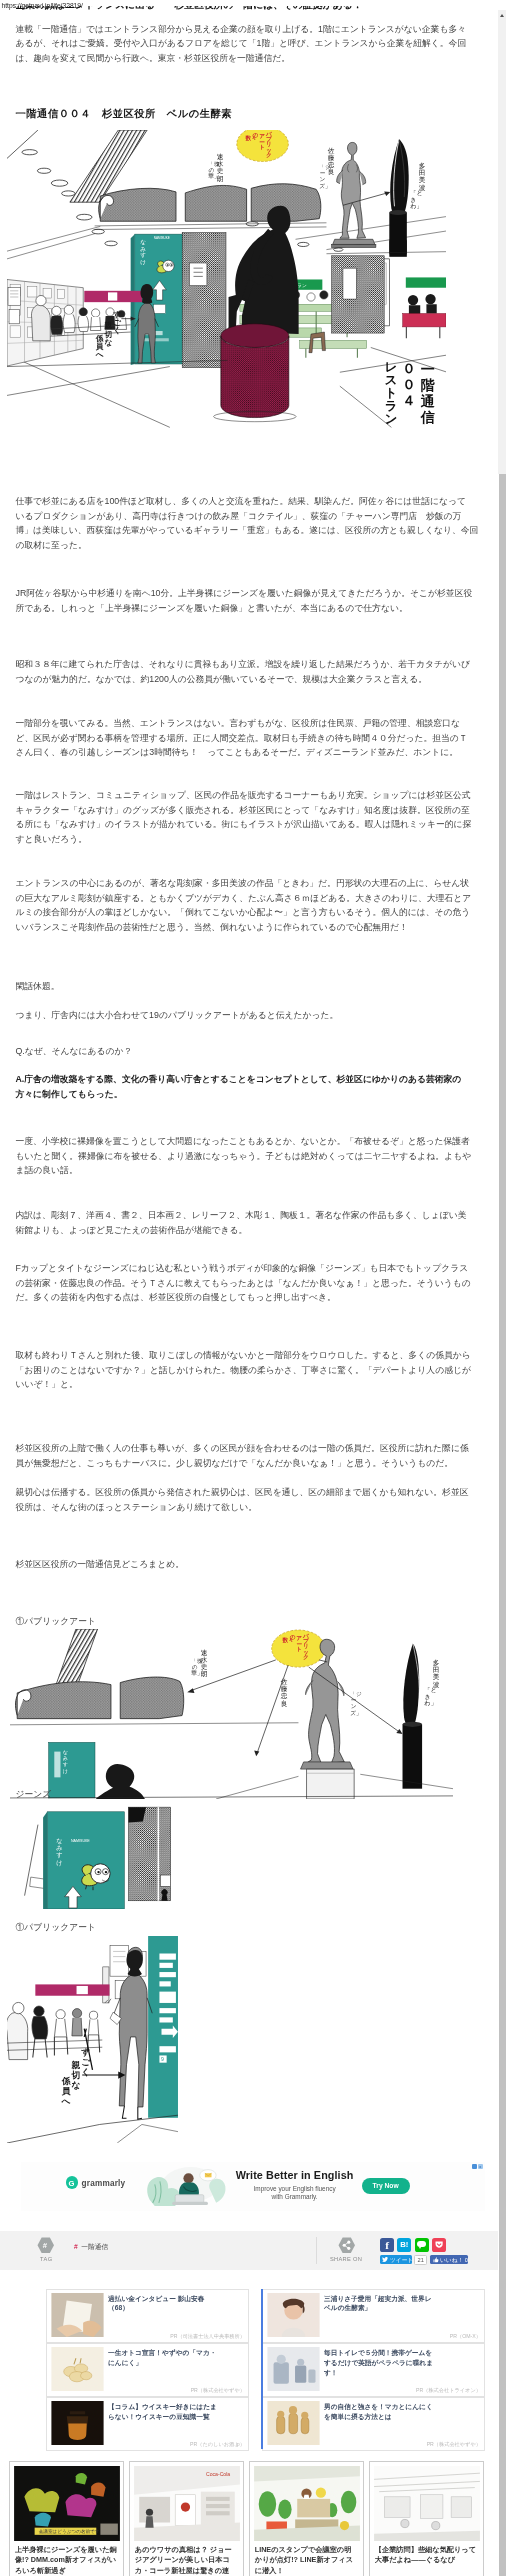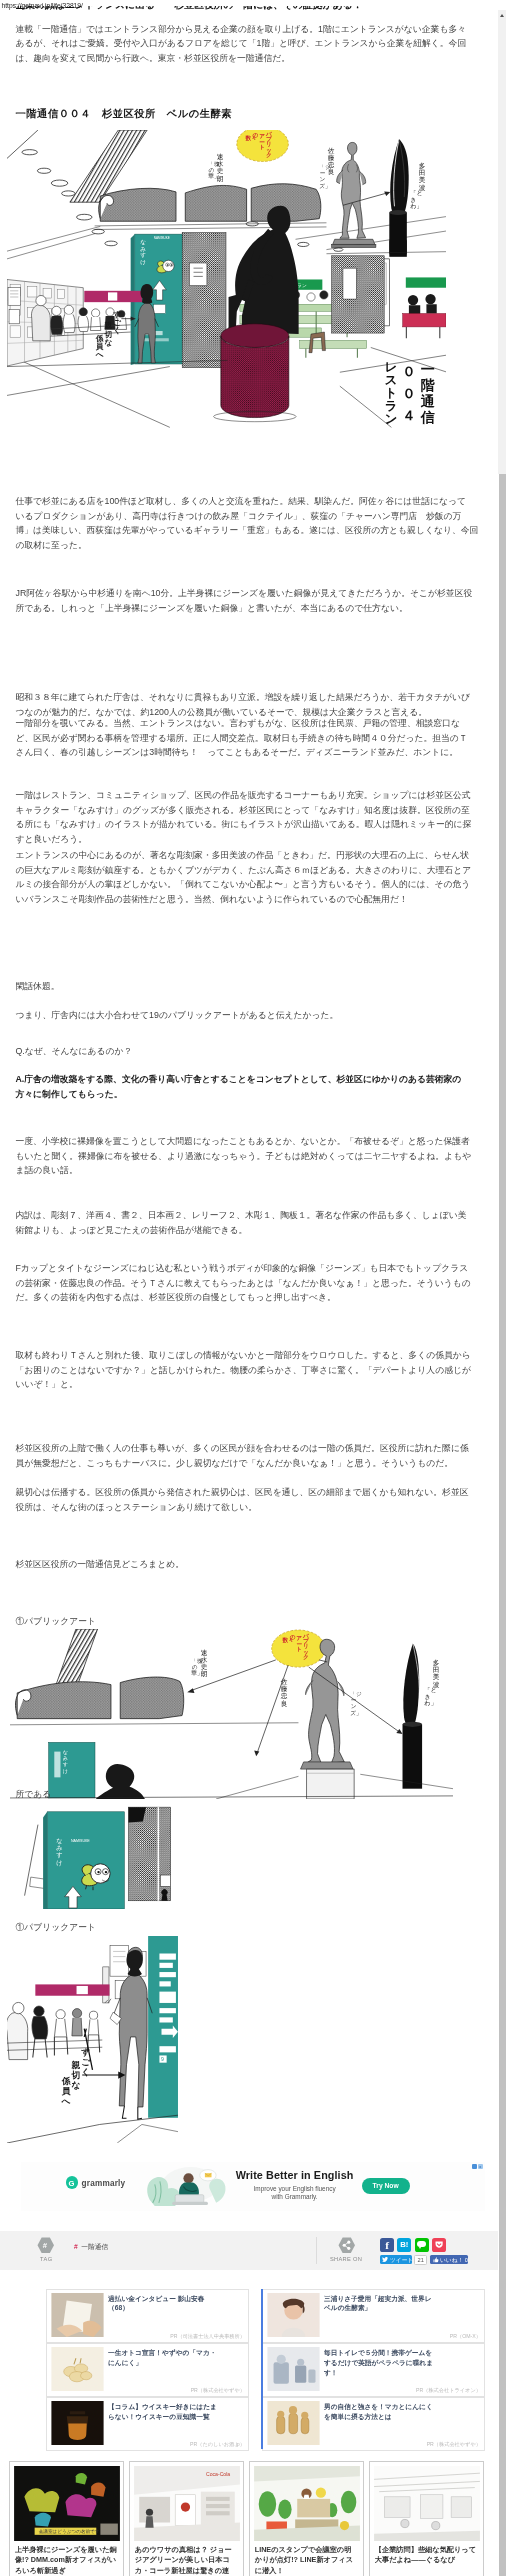--- a/index.html
+++ b/index.html
@@ -244,37 +244,37 @@
 <div style="position:absolute;left:411px;top:32px;width:7.7px;font-size:6.7px;line-height:7.2px;color:#1a1a1a;word-break:break-all;text-align:center">多田美波</div>
 <div style="position:absolute;left:403px;top:60px;width:6.7px;font-size:6.2px;line-height:6.7px;color:#1a1a1a;word-break:break-all;text-align:center">「ときわ」</div>
 <div style="position:absolute;left:133px;top:109px;width:6.2px;font-size:5.7px;line-height:6.7px;color:#fff;word-break:break-all;text-align:center">なみすけ</div>
 <div style="position:absolute;left:88px;top:181px;display:flex;flex-direction:row-reverse;font-size:7.7px;font-weight:bold;color:#1a1a1a">
 <div style="width:8.8px;line-height:8.2px;word-break:break-all;text-align:center">すごく</div>
 <div style="width:8.8px;line-height:8.2px;word-break:break-all;text-align:center;margin-top:11.3px">親切な</div>
 <div style="width:8.8px;line-height:8.2px;word-break:break-all;text-align:center;margin-top:24px">係員へ</div>
 </div>
 <div style="position:absolute;left:377px;top:231px;display:flex;flex-direction:row-reverse;font-weight:bold;color:#111">
 <div style="width:15.5px;font-size:14px;line-height:16px;word-break:break-all;text-align:center">一階通信</div>
-<div style="width:15.5px;font-size:13.4px;line-height:22px;word-break:break-all;text-align:center;margin:0 3.1px">００４</div>
+<div style="width:15.5px;font-size:13.4px;line-height:16px;word-break:break-all;text-align:center;margin:0 3.1px">００４</div>
 <div style="width:14px;font-size:12.4px;line-height:13px;word-break:break-all;text-align:center">レストラン</div>
 </div>
 </div>
 
 
 <div class="abs body-text" style="left:15.5px;top:494px">仕事で杉並にある店を100件ほど取材し、多くの人と交流を重ねた。結果、馴染んだ。阿佐ヶ谷には世話になって<br>いるプロダクションがあり、高円寺は行きつけの飲み屋「コクテイル」、荻窪の「チャーハン専門店　炒飯の万<br>博」は美味しい、西荻窪は先輩がやっているギャラリー「重窓」もある。遂には、区役所の方とも親しくなり、今回<br>の取材に至った。</div>
 
 <div class="abs body-text" style="left:15.5px;top:586px">JR阿佐ヶ谷駅から中杉通りを南へ10分。上半身裸にジーンズを履いた銅像が見えてきただろうか。そこが杉並区役<br>所である。しれっと「上半身裸にジーンズを履いた銅像」と書いたが、本当にあるので仕方ない。</div>
 
-<div class="abs body-text" style="left:15.5px;top:690px">昭和３８年に建てられた庁舎は、それなりに貫禄もあり立派。増設を繰り返した結果だろうか、若干カタチがいび<br>つなのが魅力的だ。なかでは、約1200人の公務員が働いているそーで、規模は大企業クラスと言える。</div>
+<div class="abs body-text" style="left:15.5px;top:657px">昭和３８年に建てられた庁舎は、それなりに貫禄もあり立派。増設を繰り返した結果だろうか、若干カタチがいび<br>つなのが魅力的だ。なかでは、約1200人の公務員が働いているそーで、規模は大企業クラスと言える。</div>
 
 <div class="abs body-text" style="left:15.5px;top:716px">一階部分を覗いてみる。当然、エントランスはない。言わずもがな、区役所は住民票、戸籍の管理、相談窓口な<br>ど、区民が必ず関わる事柄を管理する場所。正に人間交差点。取材日も手続きの待ち時間４０分だった。担当のＴ<br>さん曰く、春の引越しシーズンは3時間待ち！　ってこともあるそーだ。ディズニーランド並みだ、ホントに。</div>
 
 <div class="abs body-text" style="left:15.5px;top:788px">一階はレストラン、コミュニティショップ、区民の作品を販売するコーナーもあり充実。ショップには杉並区公式<br>キャラクター「なみすけ」のグッズが多く販売される。杉並区民にとって「なみすけ」知名度は抜群。区役所の至<br>る所にも「なみすけ」のイラストが描かれている。街にもイラストが沢山描いてある。暇人は隠れミッキー的に探<br>すと良いだろう。</div>
 
-<div class="abs body-text" style="left:15.5px;top:848px">エントランスの中心にあるのが、著名な彫刻家・多田美波の作品「ときわ」だ。円形状の大理石の上に、らせん状<br>の巨大なアルミ彫刻が鎮座する。ともかくブツがデカく、たぶん高さ６ｍほどある。大きさのわりに、大理石とア<br>ルミの接合部分が人の掌ほどしかない。「倒れてこないか心配よ〜」と言う方もいるそう。個人的には、その危う<br>いバランスこそ彫刻作品の芸術性だと思う。当然、倒れないように作られているので心配無用だ！</div>
+<div class="abs body-text" style="left:15.5px;top:876px">エントランスの中心にあるのが、著名な彫刻家・多田美波の作品「ときわ」だ。円形状の大理石の上に、らせん状<br>の巨大なアルミ彫刻が鎮座する。ともかくブツがデカく、たぶん高さ６ｍほどある。大きさのわりに、大理石とア<br>ルミの接合部分が人の掌ほどしかない。「倒れてこないか心配よ〜」と言う方もいるそう。個人的には、その危う<br>いバランスこそ彫刻作品の芸術性だと思う。当然、倒れないように作られているので心配無用だ！</div>
 
 <div class="abs body-text" style="left:15.5px;top:979px">閑話休題。</div>
 
 <div class="abs body-text" style="left:15.5px;top:1008px">つまり、庁舎内には大小合わせて19のパブリックアートがあると伝えたかった。</div>
 
 <div class="abs body-text" style="left:15.5px;top:1044px">Q.なぜ、そんなにあるのか？</div>
 
 <div class="abs body-text bold" style="left:15.5px;top:1072px;color:#222">A.庁舎の増改築をする際、文化の香り高い庁舎とすることをコンセプトとして、杉並区にゆかりのある芸術家の<br>方々に制作してもらった。</div>
 
 <div class="abs body-text" style="left:15.5px;top:1134px">一度、小学校に裸婦像を置こうとして大問題になったこともあるとか、ないとか。「布被せるぞ」と怒った保護者<br>もいたと聞く。裸婦像に布を被せる、より過激になっちゃう。子どもは絶対めくっては二ヤ二ヤするよね。よもや<br>ま話の良い話。</div>
@@ -359,21 +359,21 @@
 </div>
 <div style="position:absolute;left:190px;top:19.6px;width:7.7px;font-size:6.7px;line-height:7.2px;color:#1a1a1a;word-break:break-all;text-align:center">速水史朗</div>
 <div style="position:absolute;left:181px;top:29px;width:6.7px;font-size:5.7px;line-height:6.2px;color:#1a1a1a;word-break:break-all;text-align:center">「塊の華」</div>
 <div style="position:absolute;left:270px;top:49px;width:7.7px;font-size:6.7px;line-height:7.2px;color:#1a1a1a;word-break:break-all;text-align:center">佐藤忠良</div>
 <div style="position:absolute;left:340px;top:62px;width:6.7px;font-size:5.7px;line-height:6.2px;color:#1a1a1a;word-break:break-all;text-align:center">「ジーンズ」</div>
 <div style="position:absolute;left:422px;top:30px;width:7.7px;font-size:6.7px;line-height:7.2px;color:#1a1a1a;word-break:break-all;text-align:center">多田美波</div>
 <div style="position:absolute;left:414px;top:58px;width:6.7px;font-size:6.2px;line-height:6.7px;color:#1a1a1a;word-break:break-all;text-align:center">「ときわ」</div>
 <div style="position:absolute;left:52px;top:120px;width:6.2px;font-size:5.2px;line-height:6.2px;color:#fff;word-break:break-all;text-align:center">なみすけ</div>
 </div>
 
-<div class="abs body-text" style="left:15.5px;top:1787px">所である</div>
+<div class="abs body-text" style="left:15.5px;top:1787px">ジーンズ</div>
 
 <div class="abs" id="illo3" style="left:13px;top:1802px;width:160px;height:107px">
 <svg width="160" height="107" viewBox="0 0 310 208" xmlns="http://www.w3.org/2000/svg">
 <defs>
 <pattern id="stip3" width="4" height="4" patternUnits="userSpaceOnUse">
             <rect width="4" height="4" fill="#fff"></rect>
             <circle cx="1" cy="1" r="1.2" fill="#1c1c1c"></circle>
             <circle cx="3" cy="3" r="1.1" fill="#1c1c1c"></circle>
           </pattern>
 </defs>

